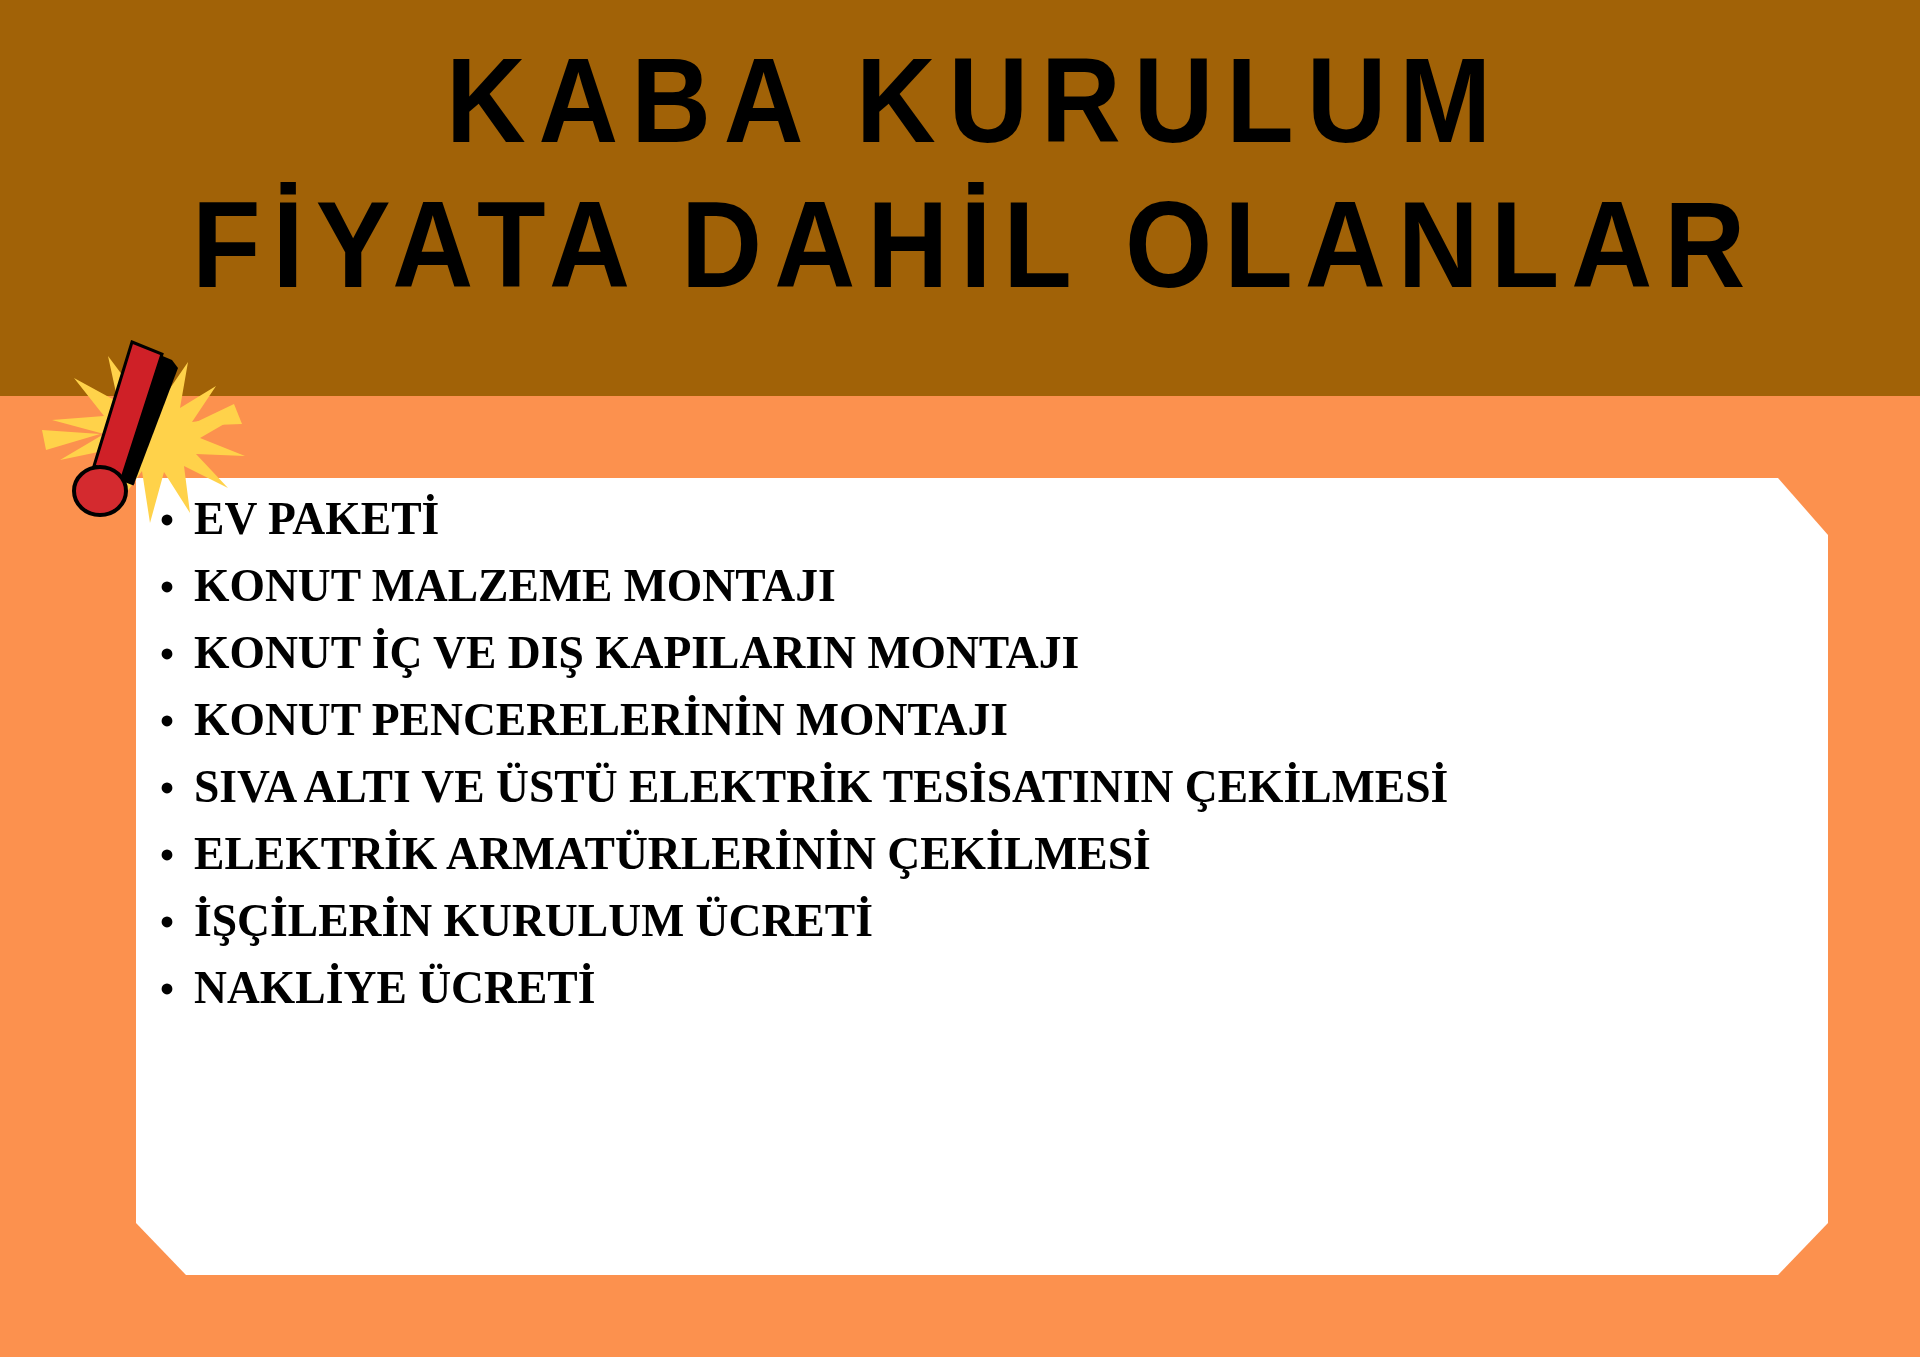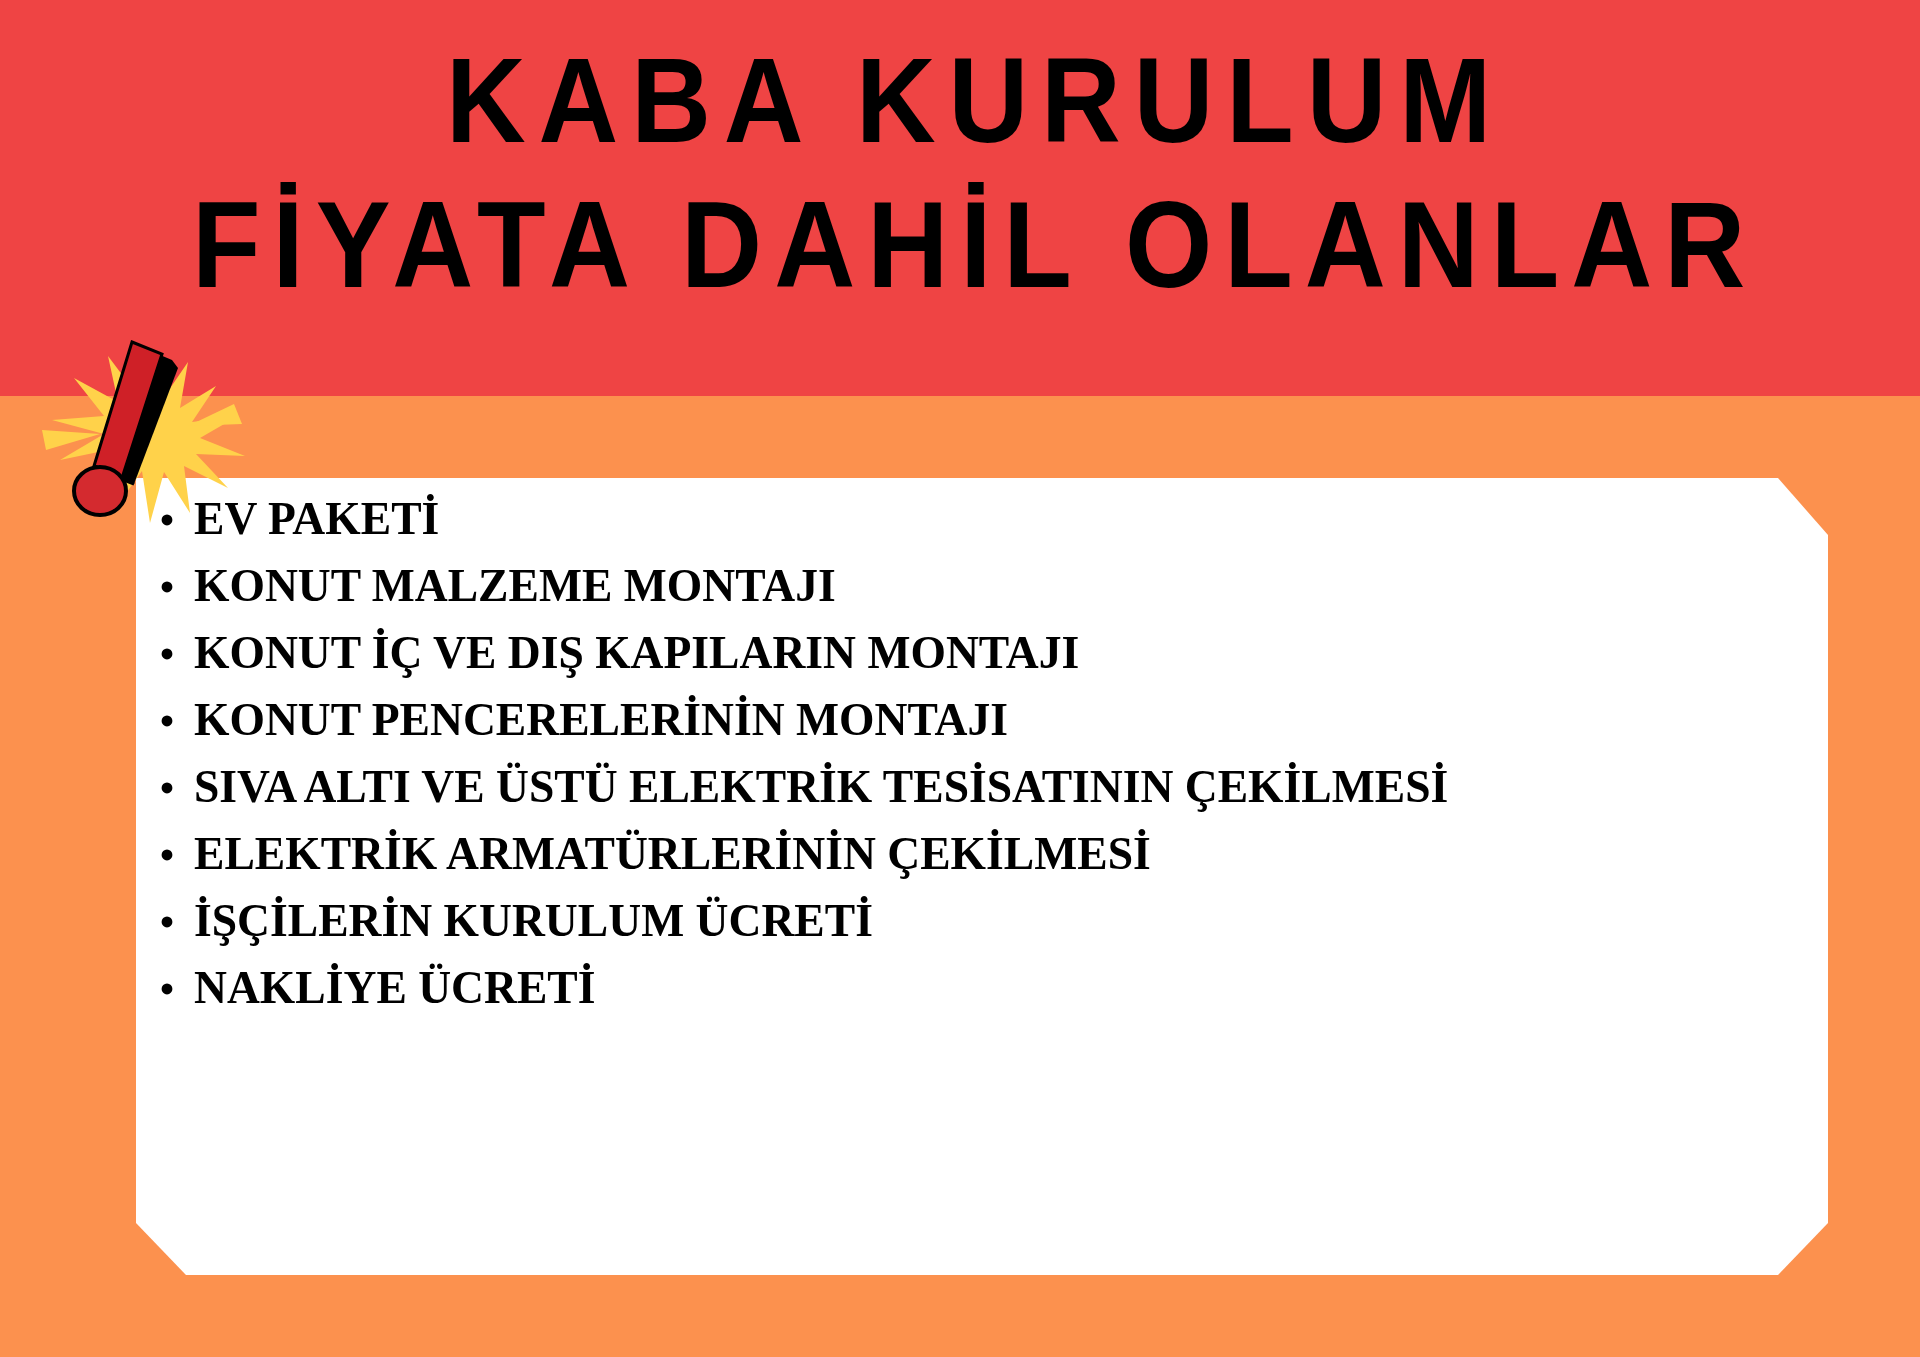--- a/index.html
+++ b/index.html
@@ -24,21 +24,21 @@
     overflow: hidden;
   }
 
   
   .title-block {
     position: absolute;
     left: 0;
     top: 0;
     width: 1920px;
     height: 396px;
-    background: #ef4444;
+    background: #a16207;
     display: flex;
     flex-direction: column;
     align-items: center;
     justify-content: flex-start;
     padding-top: 28px;
     box-sizing: border-box;
     padding-left: 30px;
   }
   .title-line {
     color: #000000;

